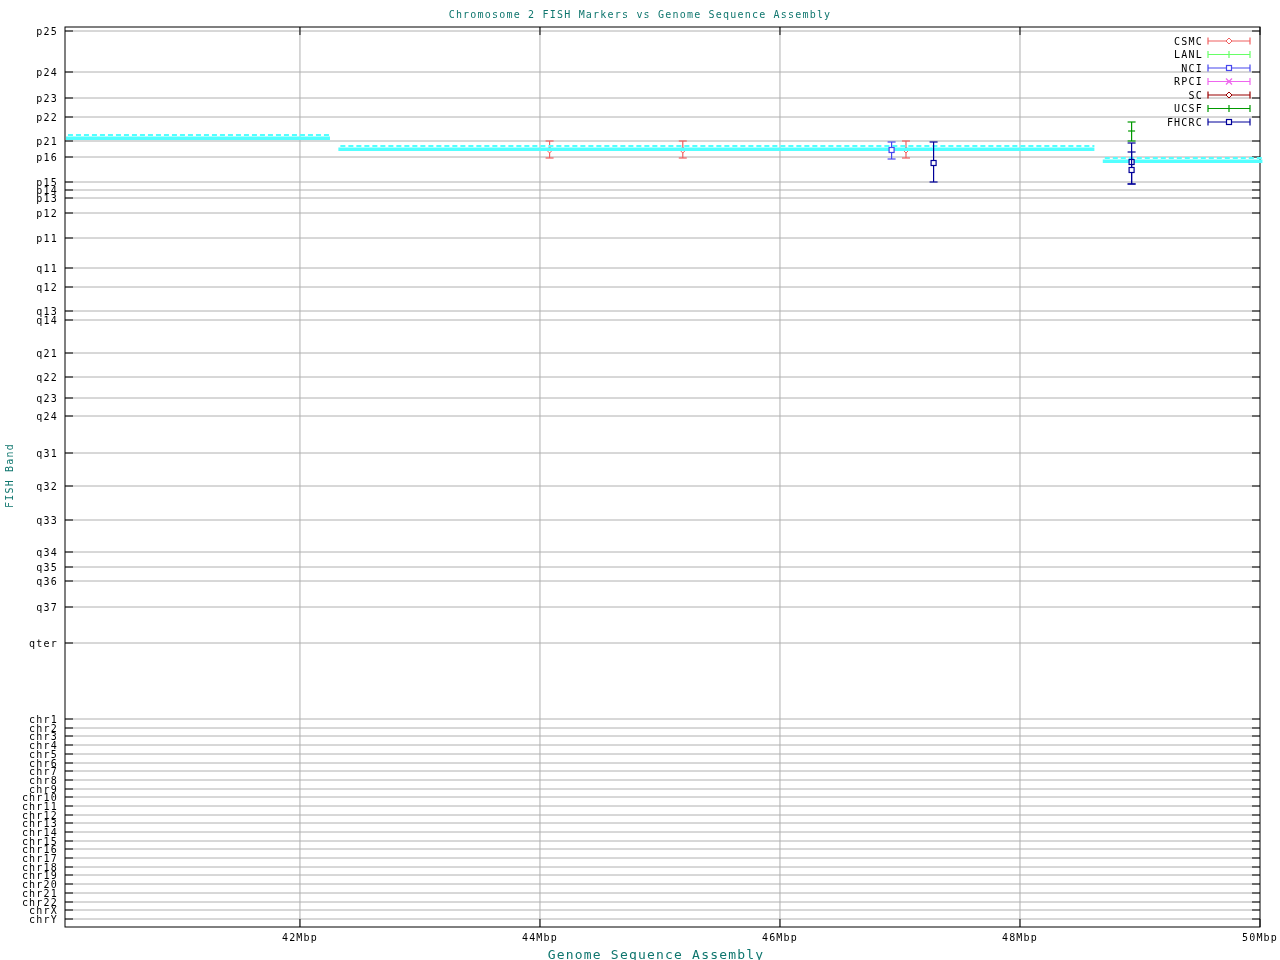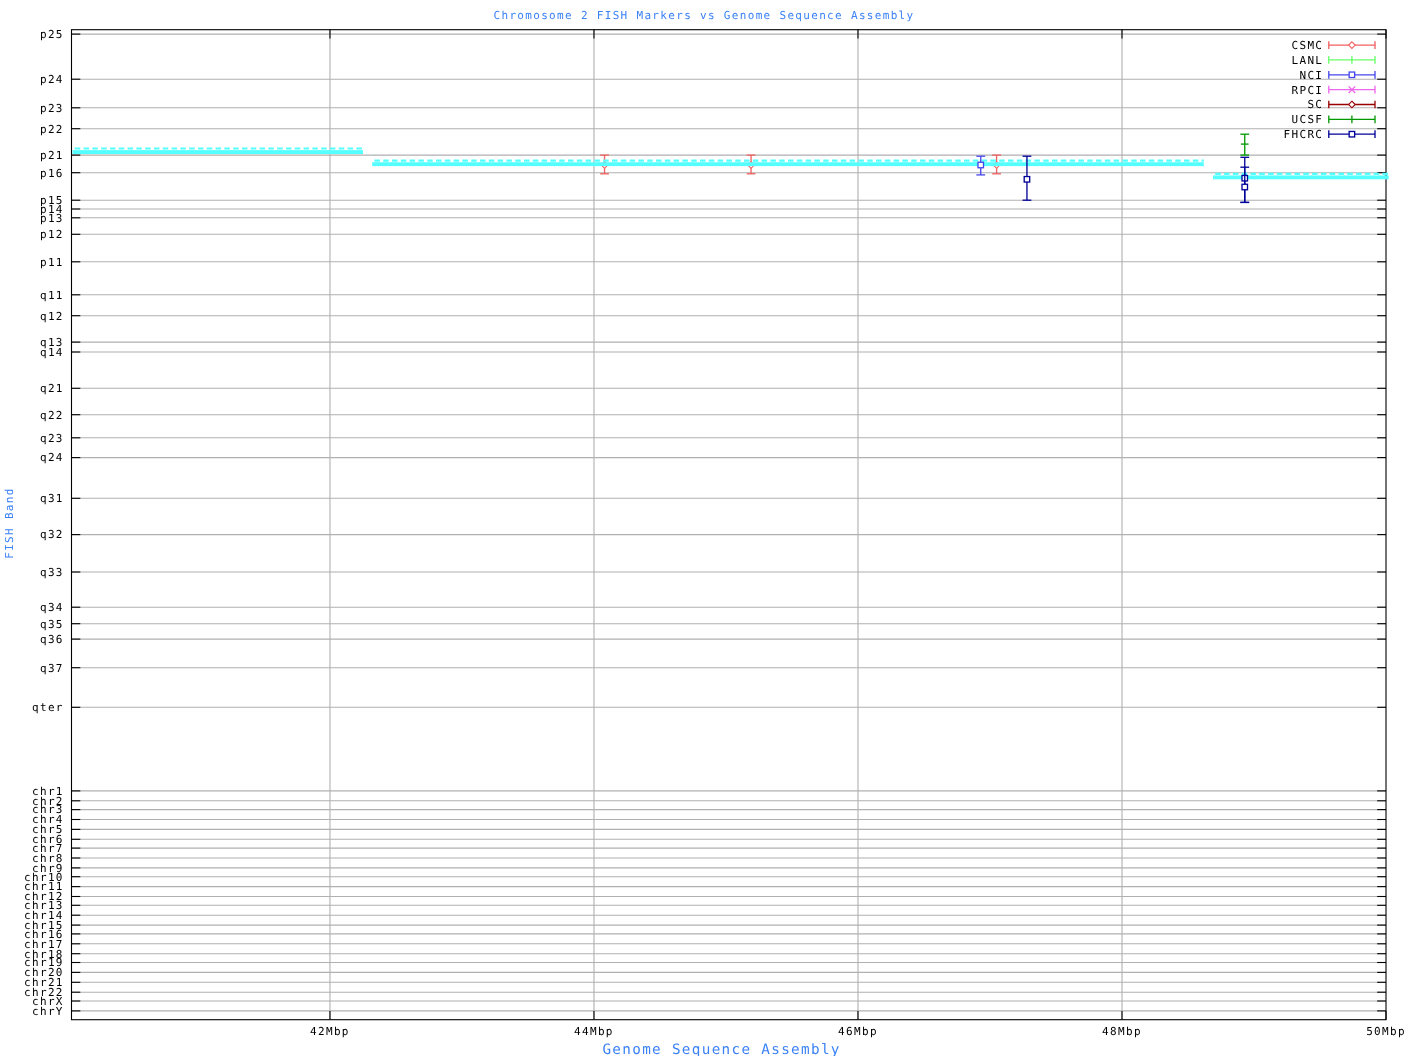--- a/index.html
+++ b/index.html
@@ -1,17 +1,17 @@
 <!DOCTYPE html>
 <html><head>
 <meta charset="utf-8">
 <style>
   html,body{margin:0;padding:0;background:#ffffff;}
   .page{position:relative;width:1280px;height:960px;background:#ffffff;overflow:hidden;
-        font-family:"DejaVu Sans Mono",monospace;color:#3b82f6;}
+        font-family:"DejaVu Sans Mono",monospace;color:#0f766e;}
   .title{position:absolute;top:9px;left:0;width:1280px;text-align:center;
          font-size:10px;letter-spacing:1.2px;white-space:pre;}
   .xlabel{position:absolute;top:947px;left:0;width:1280px;text-align:center;
           font-size:13px;letter-spacing:1.2px;white-space:pre;margin-left:16px;}
   .ylabel{position:absolute;left:4px;top:443px;writing-mode:vertical-rl;
           transform:rotate(180deg);font-size:10px;letter-spacing:1.2px;white-space:pre;}
   svg{position:absolute;left:0;top:0;}
   text{font-family:"DejaVu Sans Mono",monospace;font-size:10px;letter-spacing:1.2px;fill:#000;}
 </style>
 </head>

